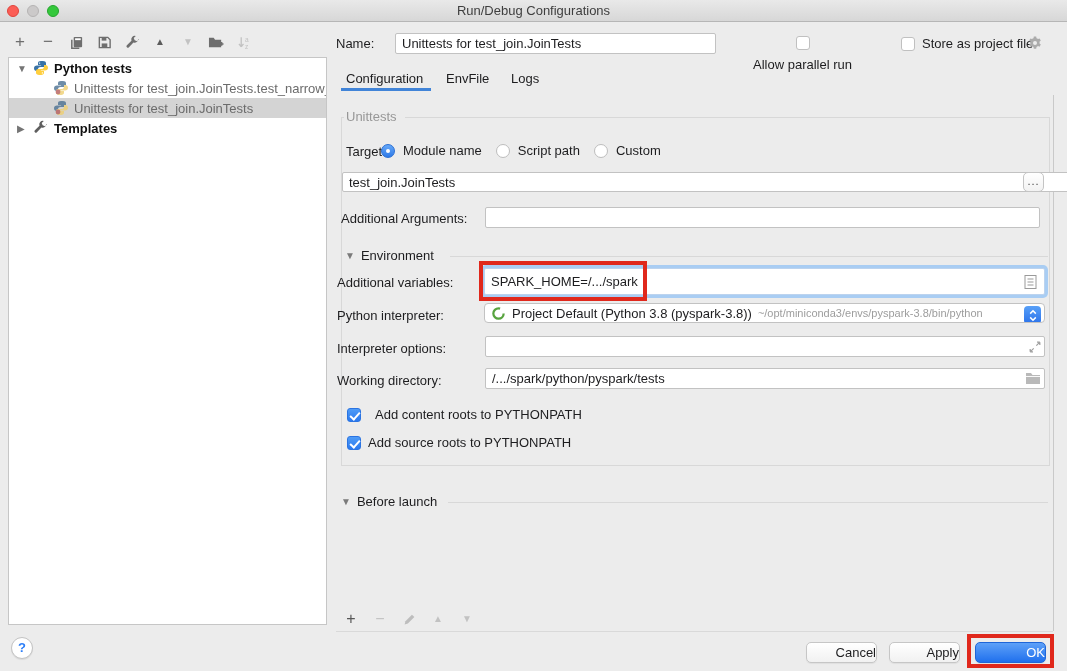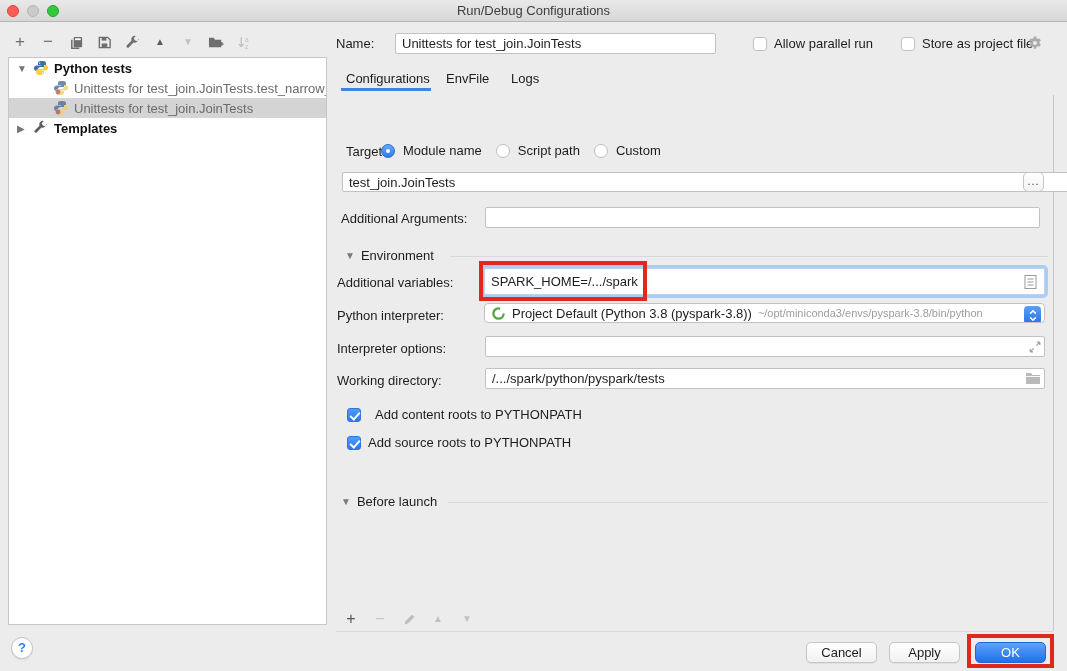--- a/index.html
+++ b/index.html
@@ -44,21 +44,21 @@
   label.lbl { position:absolute; color:#1d1d1f; line-height:16px; }
 
   .name-input { left:395px; top:33px; width:321px; height:21px; }
   .lbl-name { left:336px; top:36px; }
 
   .chkrow { position:absolute; display:flex; align-items:center; gap:7px; }
   .checkbox { width:14px; height:14px; border:1px solid #c0c0c0; border-radius:3px; background:#fff; position:relative; flex:0 0 auto; }
   .checkbox.checked { background:linear-gradient(#4f9cf7,#2a79ee); border-color:#2b74e2; }
   .checkbox.checked::after { content:""; position:absolute; left:4px; top:1px; width:4px; height:8px;
       border:solid #fff; border-width:0 2px 2px 0; transform:rotate(42deg); }
-  .cb-parallel { left:753px; top:36px; }
+  .cb-parallel { left:753px; top:36px;flex-direction:column; }
   .cb-store { left:901px; top:36px; }
   .gear { position:absolute; left:1027px; top:35px; width:16px; height:16px; }
 
   
   .tab { position:absolute; top:71px; color:#1d1d1f; }
   .tab-configuration { left:346px; }
   .tab-envfile { left:446px; }
   .tab-logs { left:511px; }
   .tab-underline { position:absolute; left:341px; top:88px; width:90px; height:3px; background:#4184d8; }
 
@@ -116,21 +116,21 @@
   .cb-source { left:347px; top:435px;justify-content:center; }
 
   
   .bl-hdr { left:341px; top:494px; }
   .bl-line { left:448px; top:502px; width:600px; }
   .bl-box { position:absolute; left:341px; top:514px; width:704px; height:86px; background:#fff;
     border:1px solid #cfcfcf; display:flex; align-items:center; justify-content:center; color:#9b9b9b; }
   .bl-toolbar { position:absolute; left:343px; top:610px; display:flex; gap:13px; align-items:center; height:18px; }
 
   
-  .btn { position:absolute; top:642px; width:71px; height:21px; border-radius:5px; text-align:center;
+  .btn { position:absolute; top:642px; width:71px; height:21px; border-radius:5px; text-align:right;
     line-height:20px; background:linear-gradient(#ffffff,#f1f1f1); border:1px solid #c6c6c6;
     color:#1d1d1f; box-shadow:0 1px 1px rgba(0,0,0,.06); }
   .btn-cancel { left:806px; }
   .btn-apply { left:889px; }
   .btn-ok { left:975px; background:linear-gradient(#5ea1f8,#2070ed); border-color:#1f66d8; color:#fff; }
 
   
   .redbox { position:absolute; border:4px solid #e0281c; pointer-events:none; z-index:9; }
   .redbox-env { left:479px; top:261px; width:168px; height:40px; }
   .redbox-ok { left:967px; top:634px; width:87px; height:34px; }
@@ -241,27 +241,30 @@
     <span class="checkbox"></span>
     <span>Store as project file</span>
   </div>
   <span class="gear">
     <svg width="16" height="16" viewBox="0 0 16 16">
         <path fill="#ababab" d="M6.8 1.5h2.4l.3 1.7c.55.2 1.05.5 1.5.9l1.6-.6 1.2 2.1-1.3 1.1a5 5 0 0 1 0 1.8l1.3 1.1-1.2 2.1-1.6-.6c-.45.4-.95.7-1.5.9l-.3 1.7H6.8l-.3-1.7a5 5 0 0 1-1.5-.9l-1.6.6-1.2-2.1 1.3-1.1a5 5 0 0 1 0-1.8L2.2 5.6l1.2-2.1 1.6.6c.45-.4.95-.7 1.5-.9z"></path>
         <circle cx="8" cy="8" r="2" fill="#ececec"></circle>
       </svg>
   </span>
 
-  <span class="tab tab-configuration">Configurations</span>
+  <span class="tab tab-configuration">Configuration</span>
   <span class="tab tab-envfile">EnvFile</span>
   <span class="tab tab-logs">Logs</span>
   <div class="tab-underline"></div>
   <div class="vdivider"></div>
   <div class="hdivider"></div>
 
+  <div class="group-box">
+    <span class="group-title">Unittests</span>
+  </div>
 
   <label class="lbl lbl-target">Target:</label>
   <div class="radio-row">
     <span class="radio sel"></span>
     <span class="radio-lbl">Module name</span>
     <span class="radio"></span>
     <span class="radio-lbl">Script path</span>
     <span class="radio"></span>
     <span class="radio-lbl">Custom</span>
   </div>

